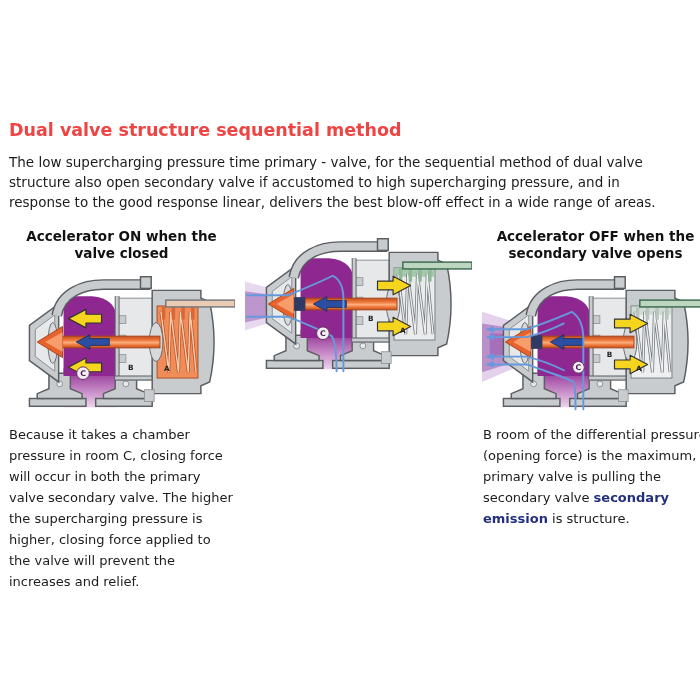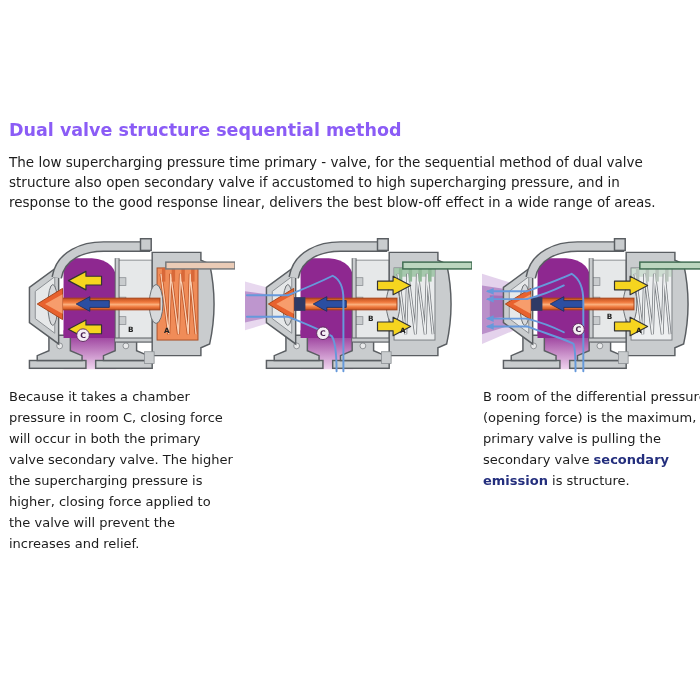--- a/index.html
+++ b/index.html
@@ -1,18 +1,18 @@
 <!DOCTYPE html>
 <html><head>
 <meta charset="utf-8">
 <style>
   html,body{margin:0;padding:0;background:#fff;}
   body{width:700px;height:700px;overflow:hidden;font-family:"DejaVu Sans","Liberation Sans",sans-serif;color:#1c1c1c;}
   .page{padding:120px 8px 0 8px;box-sizing:border-box;width:700px;}
-  h1.title{margin:0 0 10px 1px;font-size:17.5px;line-height:1.25;font-weight:bold;color:#8b5cf6;}
+  h1.title{margin:0 0 10px 1px;font-size:17.5px;line-height:1.25;font-weight:bold;color:#ef4444;}
   p.intro{margin:0 16px 15px 1px;font-size:13.5px;line-height:1.5;max-width:688px;}
   .columns{display:flex;gap:10px;}
   .col{width:227px;flex:0 0 227px;}
   .col h2{margin:0 auto;font-size:13.5px;line-height:1.26;font-weight:bold;text-align:center;max-width:198px;height:38px;color:#111;}
   .fig{width:227px;height:140px;margin-top:6px;}
   .fig svg{display:block;width:227px;height:140px;}
   p.body{margin:12px 2px 0 1px;font-size:13px;line-height:1.62;}
   .hl{color:#232e7d;font-weight:bold;}
   
   .metal{fill:#c9ccce;stroke:#5a5e62;stroke-width:1.5;}
@@ -55,20 +55,21 @@
   </defs>
 </svg>
 
 <div class="page">
   <h1 class="title">Dual valve structure sequential method</h1>
   <p class="intro">The low supercharging pressure time primary - valve, for the sequential method of dual valve structure also open secondary valve if accustomed to high supercharging pressure, and in response to the good response linear, delivers the best blow-off effect in a wide range of areas.</p>
 
   <div class="columns">
 
     <div class="col">
+      <h2>Accelerator ON when the valve closed</h2>
       <div class="fig">
         <svg viewBox="0 0 233 142">
           <rect x="57" y="98" width="54" height="40" fill="url(#purpFade)"></rect>
           <rect x="22" y="129" width="58" height="8" class="metal"></rect>
           <rect x="90" y="129" width="58" height="8" class="metal"></rect>
           <path d="M30,129 L30,124 L42,119 L42,103 L64,103 L64,119 L76,124 L76,129 Z" class="metal"></path>
           <path d="M98,129 L98,124 L110,119 L110,103 L132,103 L132,119 L144,124 L144,129 Z" class="metal"></path>
           <circle cx="53" cy="114" r="3" class="hole"></circle>
             <circle cx="121" cy="114" r="3" class="hole"></circle>
           <path d="M57,24 L86,24 Q112,26 112,50 L112,106 L57,106 Z" fill="#8e2890"></path>
@@ -164,20 +165,21 @@
           <path d="M44,84 C64,92 82,100 89,104 C93,110 94,122 94,140" class="flow"></path>
           <circle cx="80" cy="101" r="6.5" class="clabel"></circle>
           <text x="80" y="104" class="lblC">C</text>
           <text x="129" y="88" class="lbl">B</text>
           <text x="162" y="101" class="lbl">A</text>
         </svg>
       </div>
     </div>
 
     <div class="col">
+      <h2>Accelerator OFF when the secondary valve opens</h2>
       <div class="fig">
         <svg viewBox="0 0 233 142">
           <polygon points="0,40 52,56 52,90 0,112" fill="#bc8fd0" opacity=".4"></polygon>
           <polygon points="0,52 52,60 52,86 0,102" fill="#a873bc" opacity=".7"></polygon>
           <polygon points="8,62 52,64 52,80 8,86" fill="#8f4fa8" opacity=".5"></polygon>
           <rect x="57" y="98" width="54" height="40" fill="url(#purpFade)"></rect>
           <rect x="22" y="129" width="58" height="8" class="metal"></rect>
           <rect x="90" y="129" width="58" height="8" class="metal"></rect>
           <path d="M30,129 L30,124 L42,119 L42,103 L64,103 L64,119 L76,124 L76,129 Z" class="metal"></path>
           <path d="M98,129 L98,124 L110,119 L110,103 L132,103 L132,119 L144,124 L144,129 Z" class="metal"></path>

